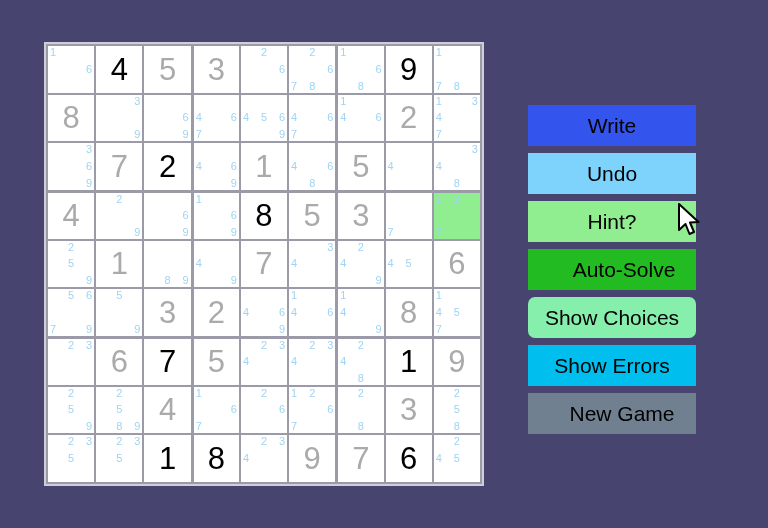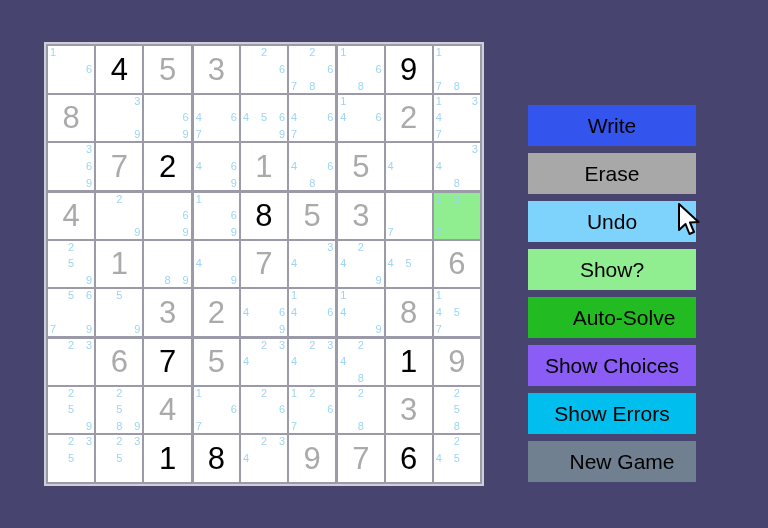--- a/index.html
+++ b/index.html
@@ -830,25 +830,24 @@
             <span></span>
             <span></span>
             <span></span>
           </div>
         </div>
       </div>
   </div>
 
   <div id="buttons">
       <div class="btn" style="background: rgb(51, 85, 238);">Write</div>
-      <div class="btn" style="background: rgb(168, 168, 168);">Erase</div>
       <div class="btn" style="background: #7dd3fc;">Undo</div>
-      <div class="btn" style="background: rgb(144, 238, 144);">Show?</div>
+      <div class="btn" style="background: rgb(144, 238, 144);">Hint?</div>
       <div class="btn" style="background: rgb(34, 187, 34); padding-left: 24px;">Auto-Solve</div>
-      <div class="btn" style="background: #8b5cf6;">Show Choices</div>
+      <div class="btn" style="background: #86efac; border-radius: 7px;">Show Choices</div>
       <div class="btn" style="background: rgb(0, 191, 238);">Show Errors</div>
       <div class="btn" style="background: rgb(112, 128, 144); padding-left: 20px;">New Game</div>
     </div>
 
   <svg id="cursor" viewBox="0 0 26 34" style="left: 677px; top: 203px;">
     <path d="M2,1 L2,27 L8.5,21 L12.5,31 L17,29 L13,19.5 L21.5,19 Z" fill="#ffffff" stroke="#000000" stroke-width="2" stroke-linejoin="round"></path>
   </svg>
 
 </div>
 

